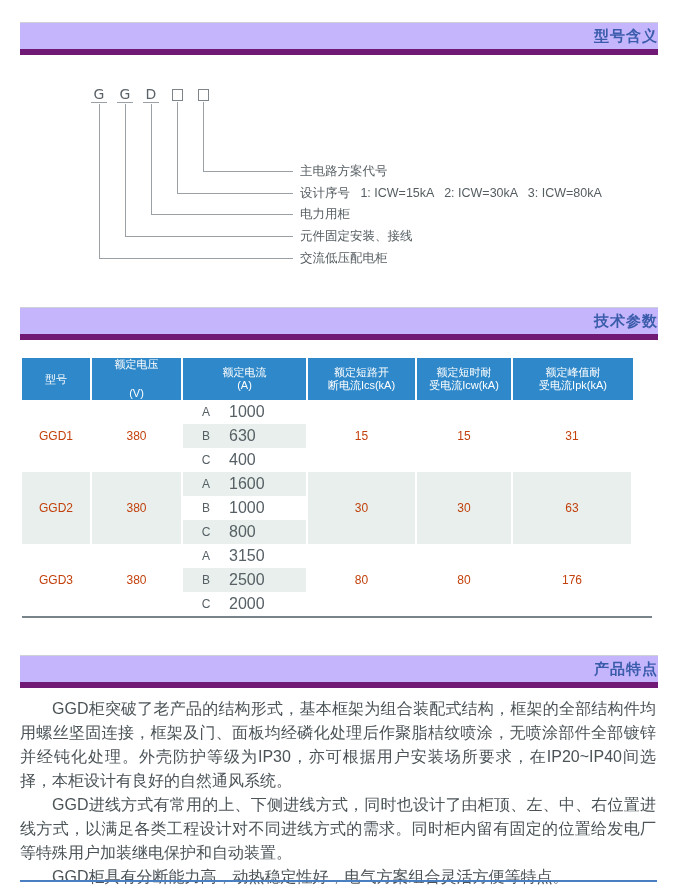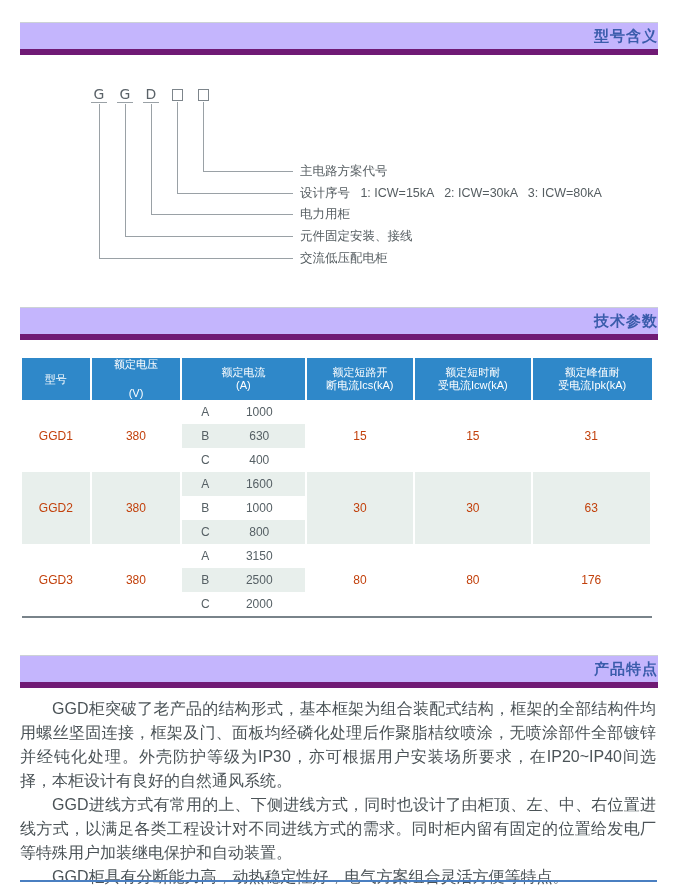--- a/index.html
+++ b/index.html
@@ -28,28 +28,28 @@
     font-size:12.5px; color:#555d61; white-space:pre; }
 
   
   .ptable { position:absolute; top:358px; left:22px; width:630px; border-bottom:2px solid #79838a; }
   .thead { display:flex; height:42px; }
   .th { background:#2f88c9; color:#ffffff; font-size:11px; line-height:13px;
     display:flex; flex-direction:column; justify-content:center; text-align:center;
     border-right:2px solid #ffffff; }
   .th:last-child { border-right:none; }
   .c1 { width:70px; } .c2 { width:91px;justify-content:space-between; } .c3 { width:125px; }
-  .c4 { width:109px; } .c5 { width:118px; } .c6 { width:120px; }
+  .c4 { width:109px; } .c5 { width:96px; } .c6 { width:120px; }
   .tgroup { display:flex; height:72px; }
   .cell { display:flex; align-items:center; justify-content:center;
     font-size:12px; color:#c2410c; border-right:2px solid #ffffff; }
   .c-current { display:flex; flex-direction:column; border-right:2px solid #ffffff; }
   .subrow { display:flex; height:24px; align-items:center; }
   .sub-letter { width:46px; text-align:center; font-size:12px; color:#566065; }
-  .sub-amp { width:62px; text-align:center; font-size:12px; color:#566065; }
+  .sub-amp { width:62px; font-size:16px; color:#566065; }
   .band-white .cell { background:#ffffff; }
   .band-tint  .cell { background:#e8efec; }
   .band-white .subrow { background:#ffffff; }
   .band-white .subrow.sub-b { background:#e8efec; }
   .band-tint  .subrow { background:#e8efec; }
   .band-tint  .subrow.sub-b { background:#ffffff; }
   .tgroup:last-child { }
 
   
   .features-text { position:absolute; top:697px; left:20px; right:18px; }

